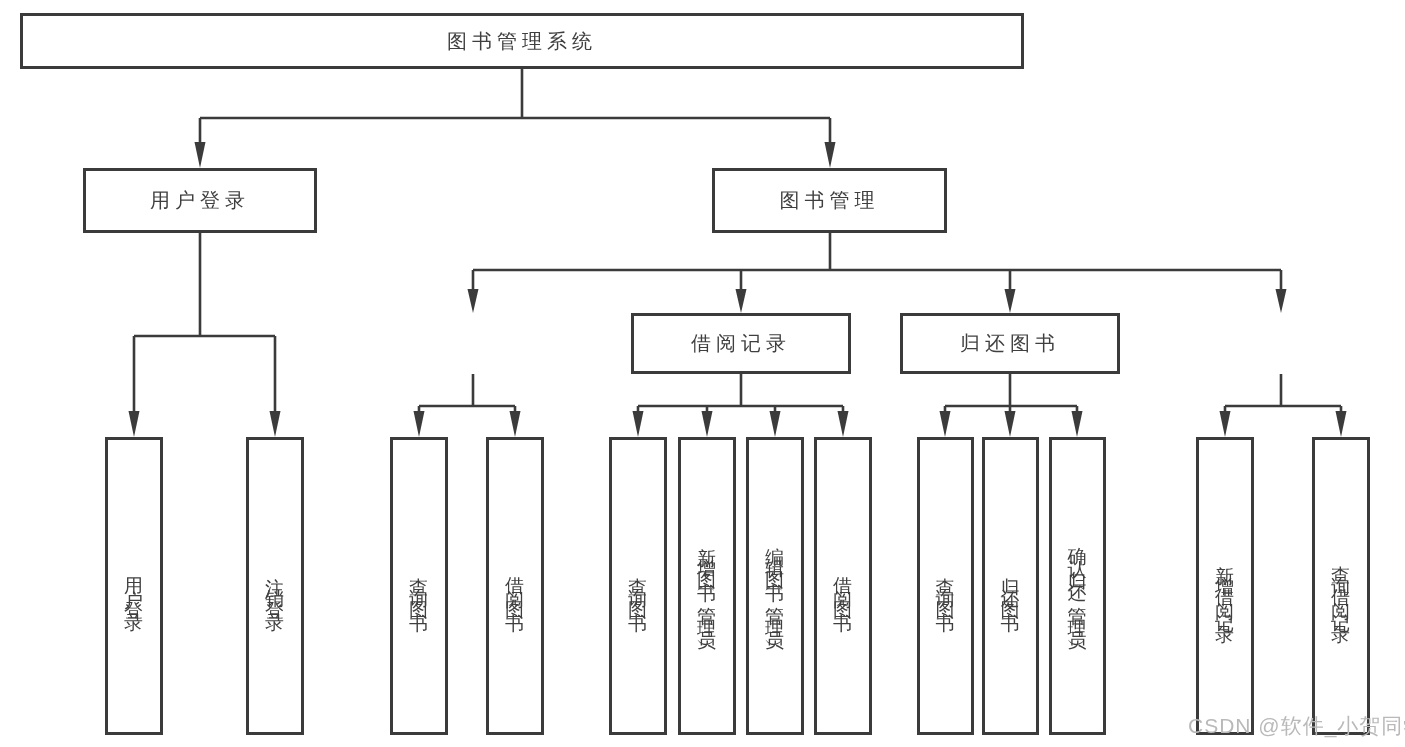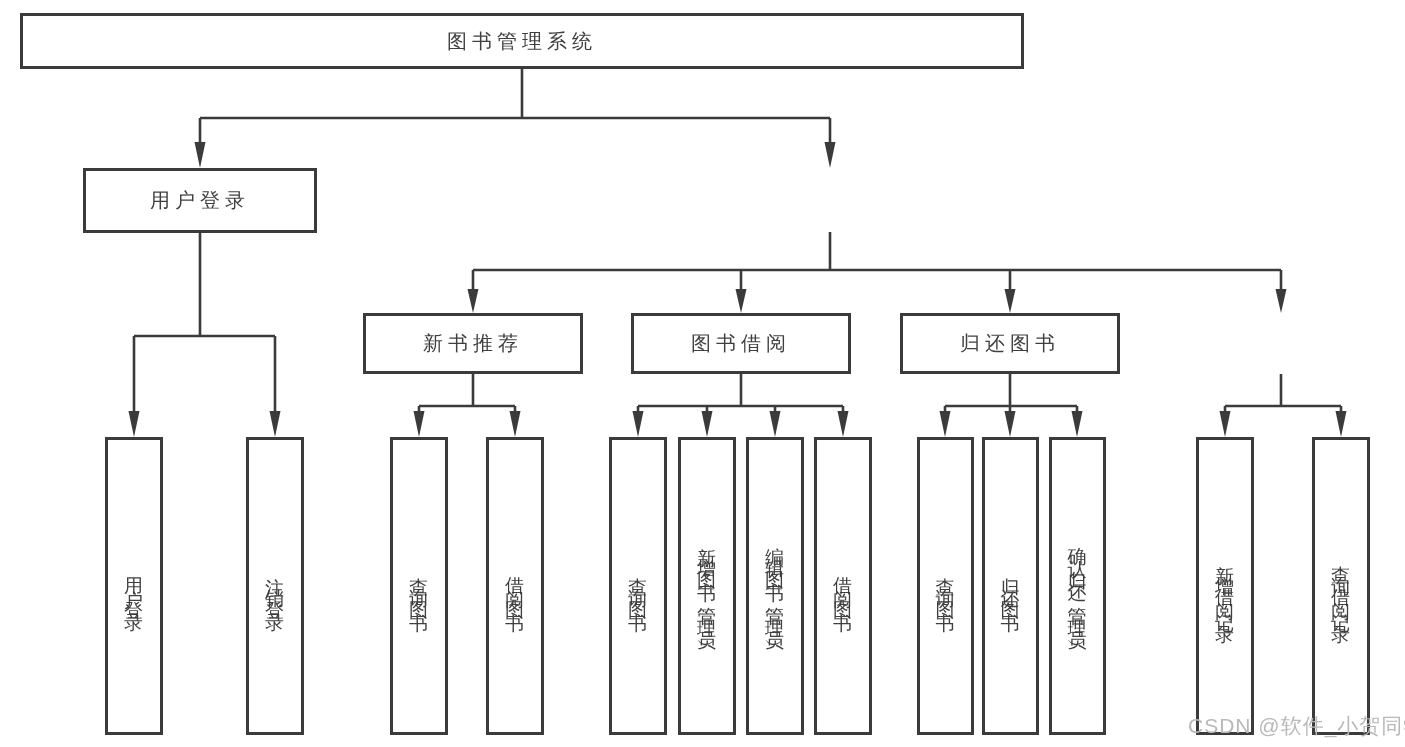--- a/index.html
+++ b/index.html
@@ -70,23 +70,23 @@
     <g>
       <path class="ln" d="M1281,374 V406 M1225,406 H1341 M1225,406 V413 M1341,406 V413"></path>
       <path class="ar" d="M1225,437 L1219.5,411 L1230.5,411 Z"></path>
       <path class="ar" d="M1341,437 L1335.5,411 L1346.5,411 Z"></path>
     </g>
   </svg>
 
   <div class="box hbox" style="left:20px;top:13px;width:1004px;height:56px">图书管理系统</div>
 
   <div class="box hbox" style="left:83px;top:168px;width:234px;height:65px">用户登录</div>
+  <div class="box hbox" style="left:712px;top:168px;width:235px;height:65px">图书管理</div>
 
-  <div class="box hbox" style="left:363px;top:313px;width:220px;height:61px">新书推荐</div>
-  <div class="box hbox" style="left:631px;top:313px;width:220px;height:61px">图书借阅</div>
+  <div class="box hbox" style="left:631px;top:313px;width:220px;height:61px">借阅记录</div>
   <div class="box hbox" style="left:900px;top:313px;width:220px;height:61px">归还图书</div>
 
   <div class="box vbox" style="left:105px;top:437px;width:58px;height:298px">用户登录</div>
   <div class="box vbox" style="left:246px;top:437px;width:58px;height:298px">注销登录</div>
 
   <div class="box vbox" style="left:390px;top:437px;width:58px;height:298px">查询图书</div>
   <div class="box vbox" style="left:486px;top:437px;width:58px;height:298px">借阅图书</div>
 
   <div class="box vbox" style="left:609px;top:437px;width:58px;height:298px">查询图书</div>
   <div class="box vbox" style="left:678px;top:437px;width:58px;height:298px">新增图书（管理员）</div>

